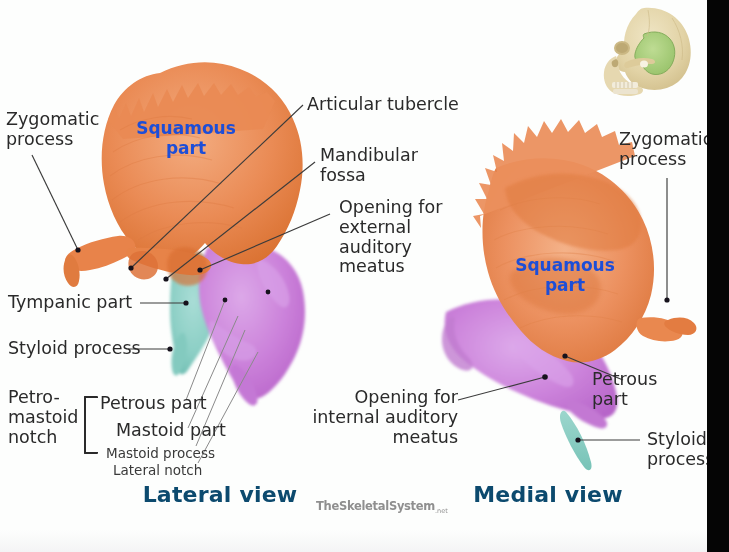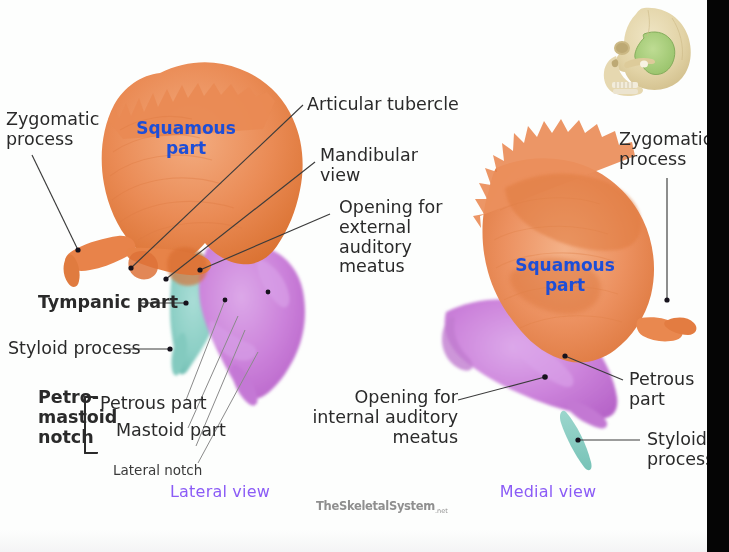--- a/index.html
+++ b/index.html
@@ -43,33 +43,33 @@
     height: 552px;
     overflow: visible;
   }
   .lbl {
     position: absolute;
     color: #2a2a2a;
     line-height: 1.13;
     white-space: pre;
   }
   .lbl-reg { font-size: 17.5px; font-weight: 400; }
-  .lbl-bold { font-size: 17.5px; font-weight: 700; margin-left: 30px; }
+  .lbl-bold { font-size: 17.5px; font-weight: 400; }
   .lbl-small { font-size: 13.5px; font-weight: 400; color: #3a3a3a; }
   .lbl-onart {
     font-size: 17px;
     font-weight: 700;
     color: #1d4ed8;
     text-align: center;
     white-space: pre;
   }
   .lbl-caption {
-    font-size: 16px;
-    font-weight: 400;
-    color: #8b5cf6;
+    font-size: 22px;
+    font-weight: 700;
+    color: #0c4a6e;
     letter-spacing: .2px;
   }
   .align-r { text-align: right; }
   .align-c { text-align: center; }
   .align-l { text-align: left; }
   #watermark {
     position: absolute;
     left: 316px;
     top: 499px;
     font-size: 11.5px;
@@ -378,55 +378,56 @@
 
   <div class="lbl lbl-reg align-l" style="left:6px; top:110px; width:100px;">Zygomatic
 process</div>
 
   <div class="lbl-onart" style="position:absolute; left:126px; top:118px; width:120px;">Squamous
 part</div>
 
   <div class="lbl lbl-reg align-l" style="left:307px; top:95px; width:180px;">Articular tubercle</div>
 
   <div class="lbl lbl-reg align-l" style="left:320px; top:146px; width:140px;">Mandibular
-view</div>
+fossa</div>
 
   <div class="lbl lbl-reg align-l" style="left:339px; top:198px; width:122px;">Opening for
 external
 auditory
 meatus</div>
 
   <div class="lbl lbl-bold align-l" style="left:8px; top:293px; width:135px;">Tympanic part</div>
 
   <div class="lbl lbl-reg align-l" style="left:8px; top:339px; width:125px;">Styloid process</div>
 
   <div class="lbl lbl-bold align-l" style="left:8px; top:388px; width:90px;">Petro-
 mastoid
 notch</div>
 
   <div class="bracket" style="left:84px; top:396px; width:12px; height:54px;"></div>
 
   <div class="lbl lbl-reg align-l" style="left:100px; top:394px; width:130px;">Petrous part</div>
 
   <div class="lbl lbl-reg align-l" style="left:116px; top:421px; width:130px;">Mastoid part</div>
 
+  <div class="lbl lbl-small align-l" style="left:106px; top:446px; width:130px;">Mastoid process</div>
 
   <div class="lbl lbl-small align-l" style="left:113px; top:463px; width:130px;">Lateral notch</div>
 
   <div class="lbl lbl-reg align-l" style="left:619px; top:130px; width:100px;">Zygomatic
 process</div>
 
   <div class="lbl-onart" style="position:absolute; left:505px; top:255px; width:120px;">Squamous
 part</div>
 
   <div class="lbl lbl-reg align-r" style="left:290px; top:388px; width:168px;">Opening for
 internal auditory
 meatus</div>
 
-  <div class="lbl lbl-reg align-l" style="left:629px; top:370px; width:90px;">Petrous
+  <div class="lbl lbl-reg align-l" style="left:592px; top:370px; width:90px;">Petrous
 part</div>
 
   <div class="lbl lbl-reg align-l" style="left:647px; top:430px; width:90px;">Styloid
 process</div>
 
   <div class="lbl lbl-caption align-c" style="left:130px; top:483px; width:180px;">Lateral view</div>
 
   <div class="lbl lbl-caption align-c" style="left:458px; top:483px; width:180px;">Medial view</div>
 
   <div id="watermark"><span>TheSkeletalSystem</span><span class="wm-sub">.net</span></div>

